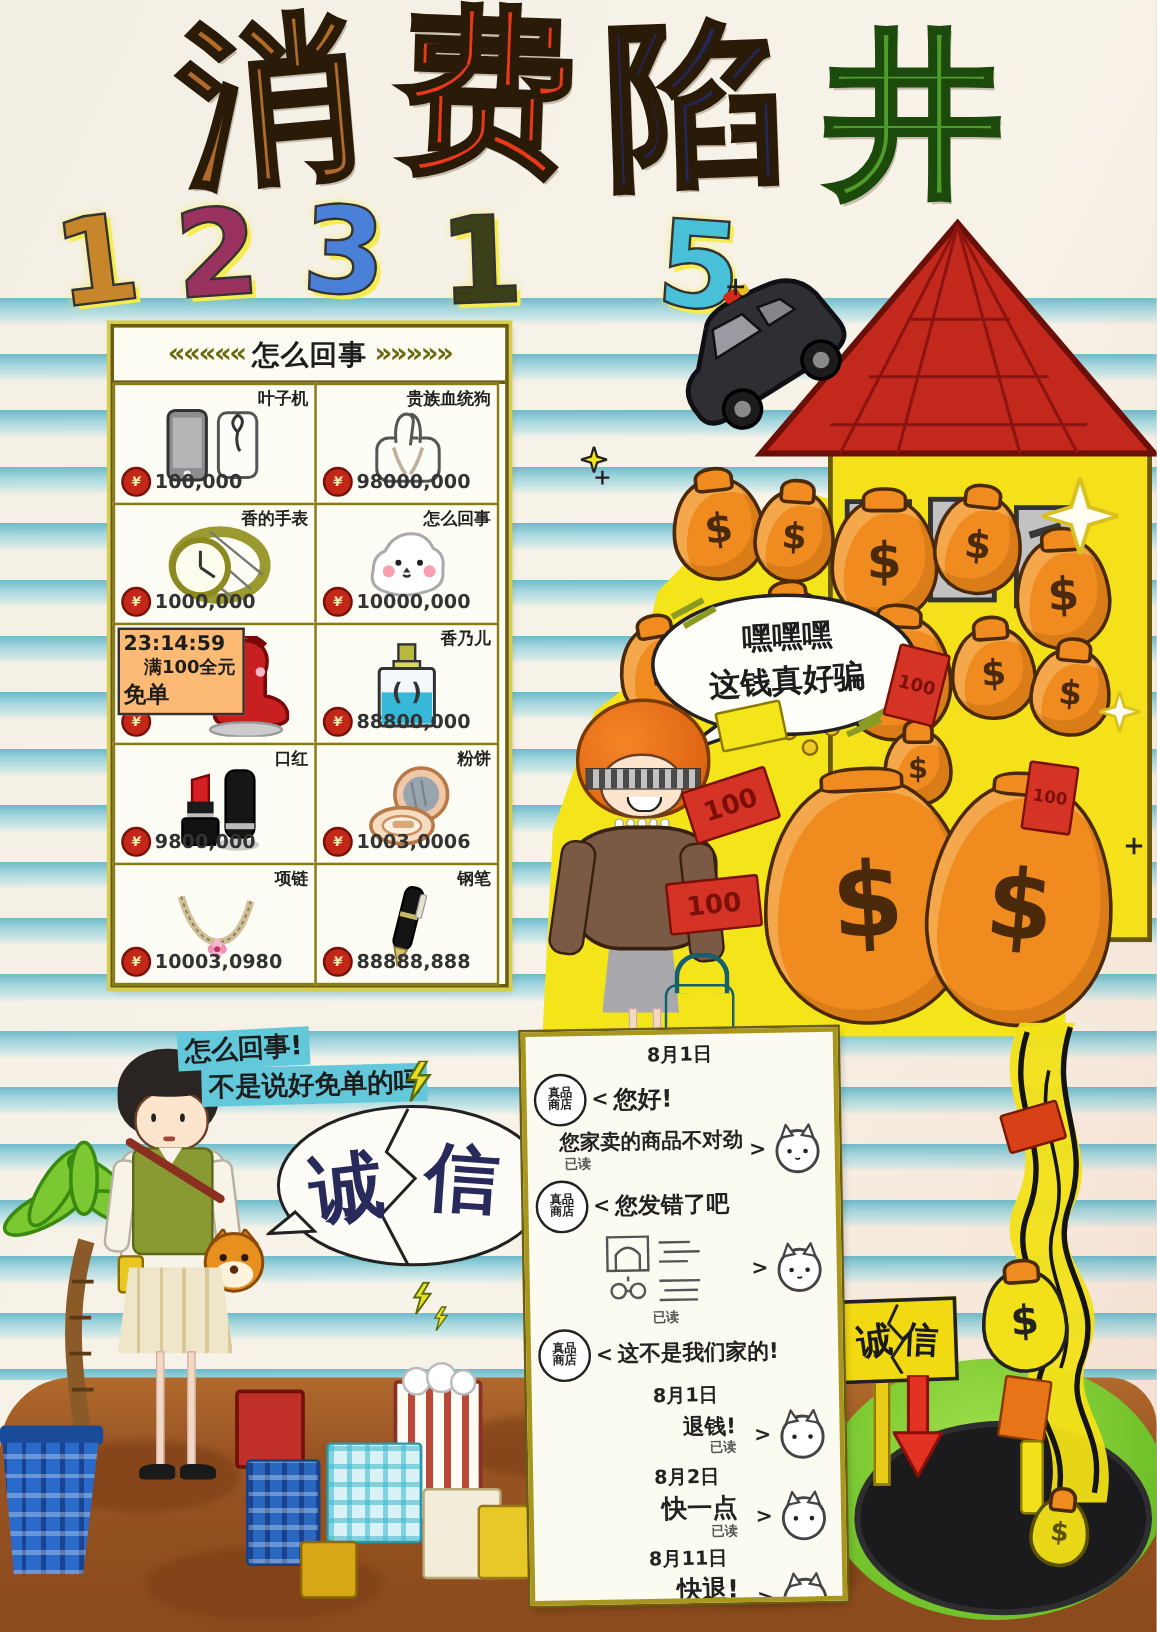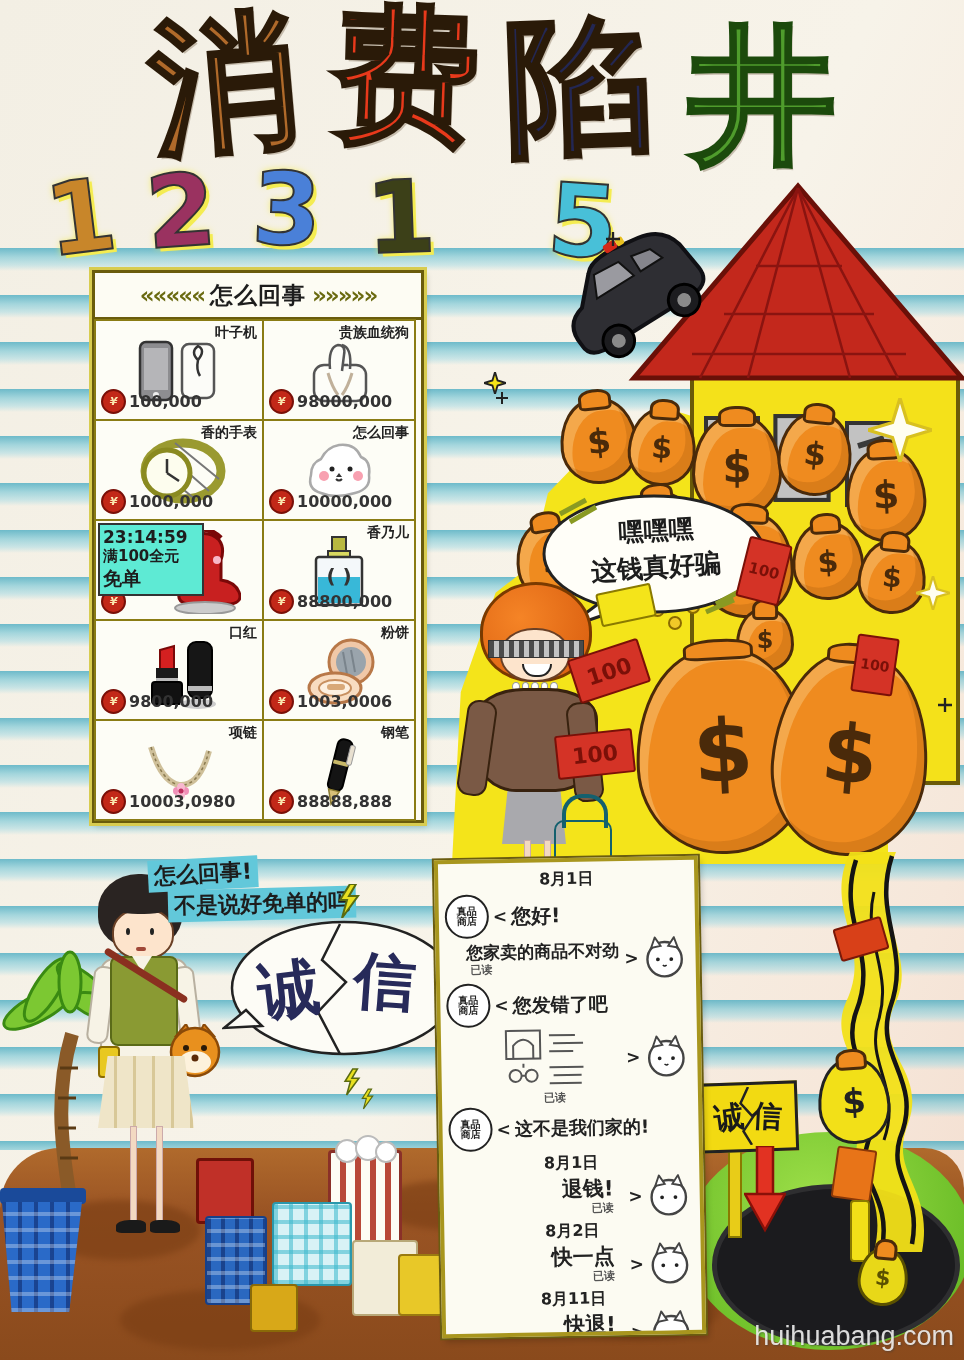--- a/index.html
+++ b/index.html
@@ -293,23 +293,23 @@
         </svg>
         <div class="price">
             <span class="coin">
               <i>¥</i>
             </span>
             <span>10000,000</span>
           </div>
       </div>
 
       <div class="cell">
-        <div class="a" style="left:2px;top:2px;width:96px;background:#5eead4;border:2px solid #333;padding:2px 3px;z-index:2;">
+        <div class="a" style="left:2px;top:2px;width:96px;background:#fdba74;border:2px solid #333;padding:2px 3px;z-index:2;">
           <div class="hand" style="font-size:17px;">23:14:59</div>
-          <div class="hand" style="font-size:15px;">满100全元</div>
+          <div class="hand" style="font-size:15px;margin-left:17px;">满100全元</div>
           <div class="hand" style="font-size:19px;">免单</div>
         </div>
         <svg class="art" style="left:66%;" width="70" height="84" viewBox="0 0 70 84">
           <path d="M18 8 q18 -10 30 2 q6 8 2 20 l0 20 q14 2 18 12 q4 10 -8 12 l-44 0 q-10 -2 -8 -12 l2 -40 q2 -10 8 -14 Z" fill="#c82020" stroke="#7a0808" stroke-width="3"></path>
           <path d="M16 4 q16 -12 34 4" fill="none" stroke="#7a0808" stroke-width="5"></path>
           <ellipse cx="34" cy="78" rx="30" ry="6" fill="#ccc" stroke="#999" stroke-width="2"></ellipse>
           <circle cx="46" cy="30" r="4" fill="#f8b8c8"></circle>
         </svg>
         <div class="price">
             <span class="coin">
@@ -607,21 +607,21 @@
         <span>真品</span>
         <span>商店</span>
       </div>
       <span class="chev">&lt;</span>
       <span class="msg" style="font-size:18px;">这不是我们家的!</span>
     </div>
 
     <div class="cdate">8月1日</div>
     <div class="urow">
       <div class="stack" style="margin-right:10px;">
-        <span class="msg" style="font-size:21px;">退钱!</span>
+        <span class="msg" style="font-size:18px;">退钱!</span>
         <span class="read">已读</span>
       </div>
       <span class="chev">&gt;</span>
       <svg width="42" height="42" viewBox="0 0 44 44" style="flex:0 0 auto;">
         <circle cx="22" cy="24" r="18" fill="#fff" stroke="#444" stroke-width="2.5"></circle>
         <polygon points="8,12 12,1 18,10" fill="#fff" stroke="#444" stroke-width="2"></polygon>
         <polygon points="36,12 32,1 26,10" fill="#fff" stroke="#444" stroke-width="2"></polygon>
         <circle cx="15" cy="24" r="2" fill="#222"></circle>
           <circle cx="29" cy="24" r="2" fill="#222"></circle>
       </svg>
@@ -653,15 +653,14 @@
       <svg width="42" height="42" viewBox="0 0 44 44" style="flex:0 0 auto;">
         <circle cx="22" cy="24" r="18" fill="#fff" stroke="#444" stroke-width="2.5"></circle>
         <polygon points="8,12 12,1 18,10" fill="#fff" stroke="#444" stroke-width="2"></polygon>
         <polygon points="36,12 32,1 26,10" fill="#fff" stroke="#444" stroke-width="2"></polygon>
         <circle cx="15" cy="24" r="2" fill="#222"></circle>
           <circle cx="29" cy="24" r="2" fill="#222"></circle>
       </svg>
     </div>
   </div>
 
-  <div class="a wm">huihuabang.com</div>
 
 </div>
 
 </body></html>

